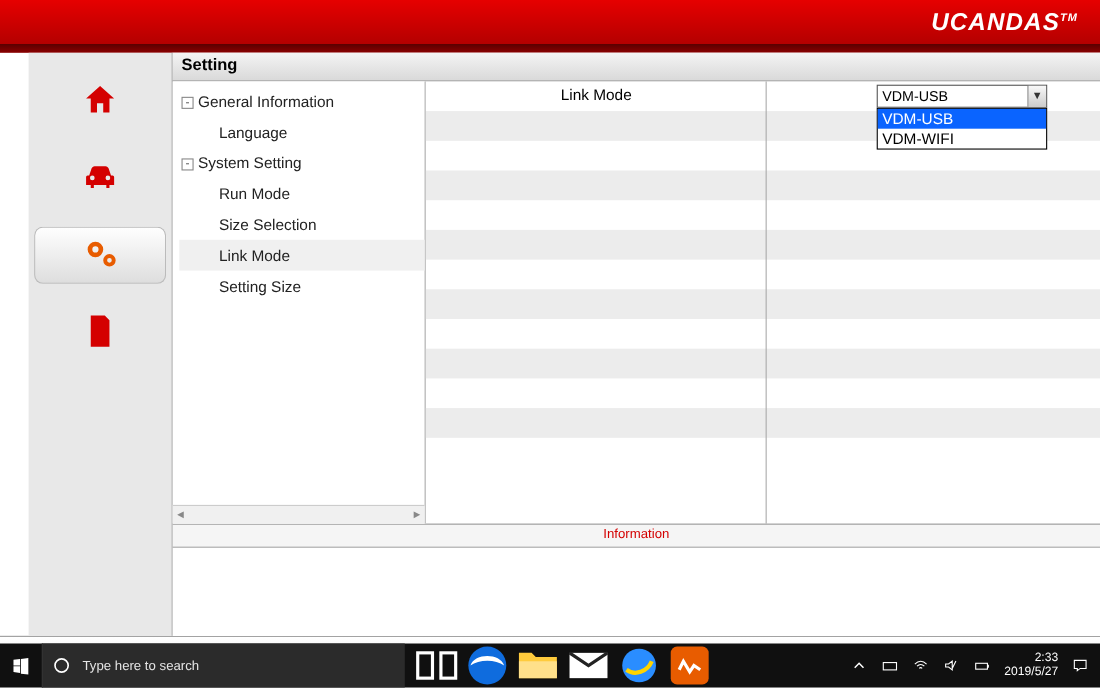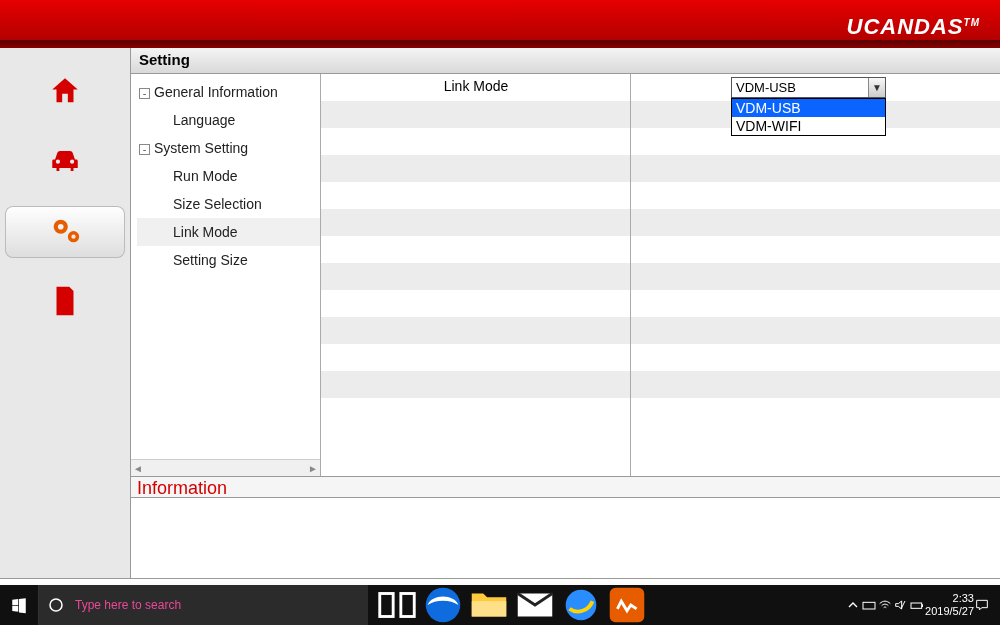--- a/index.html
+++ b/index.html
@@ -1,35 +1,35 @@
 <!DOCTYPE html>
 <html><head>
 <meta charset="utf-8">
 <style>
 html,body{margin:0;padding:0;width:1000px;height:625px;font-family:Arial,Helvetica,sans-serif;font-size:14px;background:#fff;overflow:hidden;}
 *{box-sizing:border-box;}
 
-.top-banner{height:40px;background:linear-gradient(#e60000,#b40000);display:flex;align-items:flex-end;justify-content:flex-end;padding-right:20px;}
+.top-banner{height:40px;background:linear-gradient(#e60000,#b40000);display:flex;align-items:center;justify-content:flex-end;padding-right:20px;}
 .brand{color:#fff;font-weight:bold;font-size:22px;font-style:italic;letter-spacing:1px;}
 .brand sup{font-size:10px;vertical-align:super;}
 
 .sub-banner{height:8px;background:linear-gradient(#5a0000,#8a0000);}
 
-.app-body{display:flex;height:530px;}
+.app-body{display:flex;height:530px;margin-left:26px;}
 
 .side-icons{width:130px;background:#e8e8e8;display:flex;flex-direction:column;align-items:center;padding-top:18px;gap:18px;}
 .side-btn{width:120px;height:52px;border-radius:8px;display:flex;align-items:center;justify-content:center;cursor:pointer;}
 .side-btn.active{background:linear-gradient(#fff,#ddd);box-shadow:inset 0 0 0 1px #bbb;}
 .side-icon svg{width:34px;height:34px;fill:#d40000;}
 
 .content{flex:1;border-left:1px solid #999;background:#fff;display:flex;flex-direction:column;}
 .panel-title{height:26px;background:linear-gradient(#f4f4f4,#d9d9d9);border-bottom:1px solid #999;font-weight:bold;font-size:15px;padding:3px 8px;color:#000;}
 .panel-main{flex:1;display:flex;position:relative;}
 
-.tree-col{width:190px;border-right:1px solid #aaa;background:#fff;position:relative;}
+.tree-col{width:230px;border-right:1px solid #aaa;background:#fff;position:relative;}
 .tree-col .scroll-track{position:absolute;bottom:0;left:0;right:0;height:17px;background:#f0f0f0;border-top:1px solid #ccc;display:flex;align-items:center;justify-content:space-between;padding:0 2px;color:#888;font-size:10px;}
 .tree{padding:4px 0 0 6px;font-size:14px;color:#222;}
 .tree-node{padding:6px 2px;white-space:nowrap;cursor:default;}
 .node-parent{}
 .node-child{padding-left:36px;}
 .node-child.sel{background:#f0f0f0;}
 .sq{display:inline-block;width:11px;height:11px;border:1px solid #888;text-align:center;line-height:9px;font-size:11px;margin-right:4px;color:#555;vertical-align:middle;}
 
 .grid-col{flex:1;position:relative;}
 .stripes{position:absolute;inset:0;overflow:hidden;}
@@ -38,36 +38,36 @@
 .row.head{background:#fff;}
 .mid-col{position:absolute;top:0;left:0;width:310px;bottom:0;border-right:1px solid #aaa;}
 .cell-label{position:absolute;top:4px;left:0;width:310px;text-align:center;font-size:14px;}
 
 .combo{position:absolute;top:3px;left:410px;width:155px;height:21px;border:1px solid #555;background:#fff;font-size:13px;display:flex;align-items:center;padding:0 4px;cursor:pointer;}
 .combo .arrow{position:absolute;right:0;top:0;width:17px;height:19px;border-left:1px solid #888;background:linear-gradient(#f8f8f8,#ccc);display:flex;align-items:center;justify-content:center;font-size:10px;color:#333;}
 .dropdown{position:absolute;top:24px;left:410px;width:155px;border:1px solid #000;background:#fff;font-size:14px;z-index:5;}
 .dropdown div{padding:1px 4px;cursor:pointer;}
 .dropdown div.hi{background:#0a64ff;color:#fff;}
 
-.info-strip{height:22px;border-top:1px solid #999;border-bottom:1px solid #999;background:#f5f5f5;color:#d40000;font-size:18px;padding:1px 6px;}
+.info-strip{height:22px;border-top:1px solid #999;border-bottom:1px solid #999;background:#f5f5f5;color:#d40000;font-size:12px;padding:1px 6px;text-align:center;}
 .info-body{flex:0 0 80px;background:#fff;}
 
 .bottom-bar{height:47px;border-top:1px solid #999;background:linear-gradient(#fff,#e0e0e0);display:flex;align-items:center;justify-content:space-between;padding:0 14px;}
 .exit-icon svg{width:26px;height:26px;fill:#d40000;}
 .accept-btn{width:84px;height:22px;background:linear-gradient(#fff,#dcdcdc);border:1px solid #777;font-size:13px;display:flex;align-items:center;justify-content:center;cursor:pointer;}
 
 .taskbar{position:absolute;bottom:0;left:0;right:0;height:40px;background:#101010;color:#fff;display:flex;align-items:center;font-size:12px;}
 .tb-left{display:flex;align-items:center;height:100%;}
 .tb-item{height:100%;display:flex;align-items:center;justify-content:center;padding:0 10px;cursor:pointer;}
 .tb-item svg{fill:#fff;width:18px;height:18px;}
-.search-box{display:flex;align-items:center;background:#2b2b2b;height:40px;width:330px;padding-left:8px;color:#ec4899;border-left:1px solid #333;}
+.search-box{display:flex;align-items:center;background:#2b2b2b;height:40px;width:330px;padding-left:8px;color:#e5e5e5;border-left:1px solid #333;}
 .search-box svg{fill:#fff;width:18px;height:18px;margin-right:10px;}
 .tb-center{display:flex;align-items:center;height:100%;margin-left:6px;gap:0;}
 .tb-app{width:46px;height:40px;display:flex;align-items:center;justify-content:center;cursor:pointer;}
-.tb-right{margin-left:auto;display:flex;align-items:center;height:100%;padding-right:10px;}
+.tb-right{margin-left:auto;display:flex;align-items:center;height:100%;gap:12px;padding-right:10px;}
 .tray-ico{width:16px;height:16px;}
 .tray-ico svg{fill:#fff;width:16px;height:16px;}
 .clock{font-size:11px;text-align:right;line-height:13px;}
 </style>
 </head>
 <body>
 
 <div class="top-banner">
   <div class="brand">
     <span>UCANDAS</span><sup>TM</sup>

